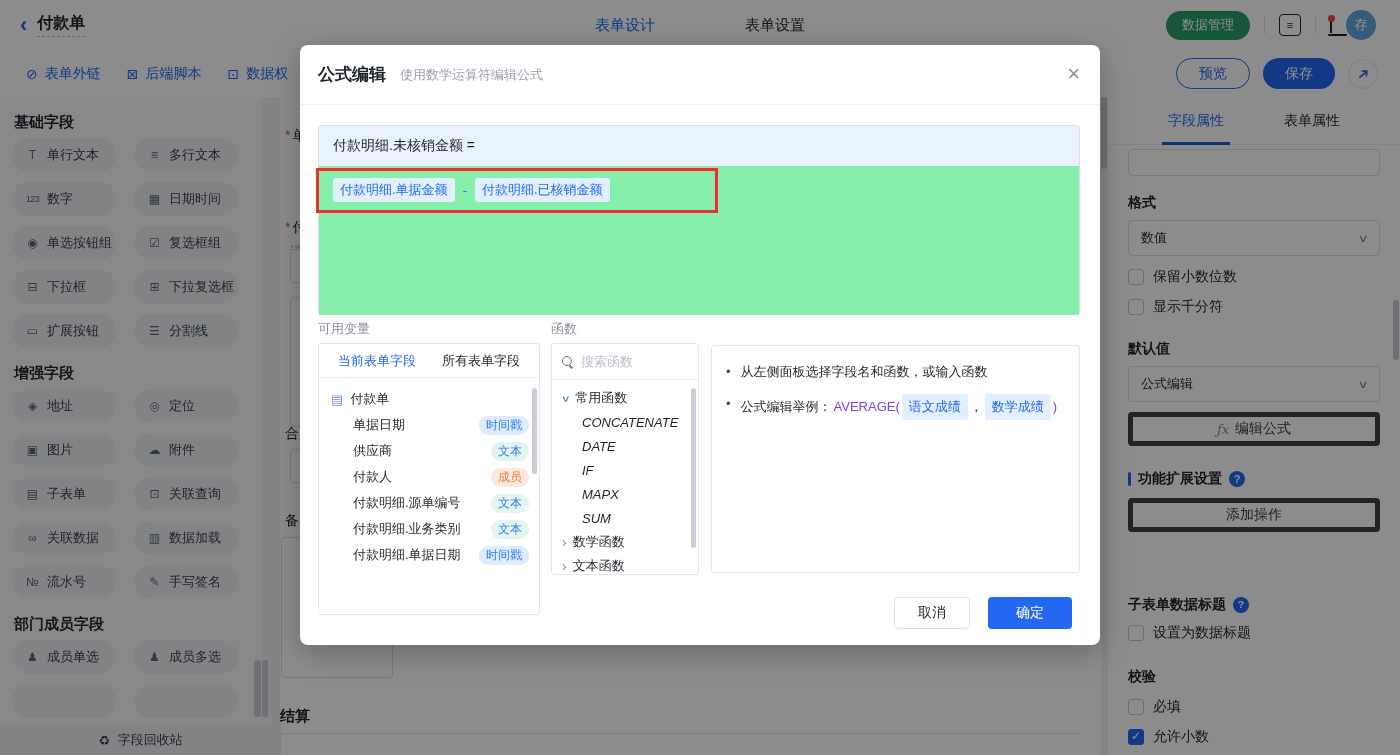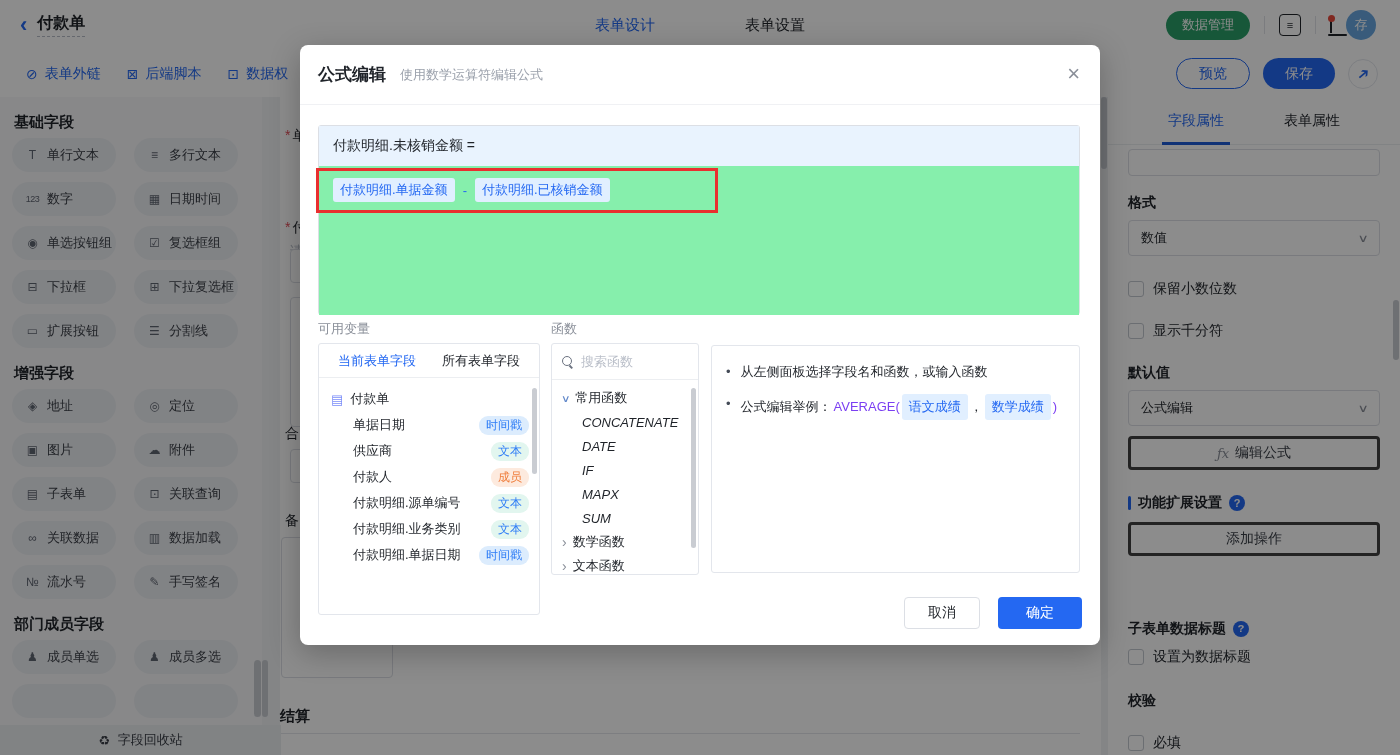--- a/index.html
+++ b/index.html
@@ -59,25 +59,25 @@
   .rpanel { position:absolute; left:1108px; top:97px; width:292px; height:658px; background:#fff; z-index:5; }
   .rp-tabs { display:flex; justify-content:space-around; padding:0 30px; height:48px; align-items:center; font-size:14px; border-bottom:1px solid #eceef1; }
   .rp-tab { position:relative; height:48px; display:flex; align-items:center; cursor:pointer; }
   .rp-tab.active { color:#2468f2; }
   .rp-tab.active:after { content:""; position:absolute; left:-6px; right:-6px; bottom:0; height:3px; background:#1e5cd7; }
   .rp-body { padding:4px 20px 0 20px; }
   .rp-input { width:252px; height:27px; border:1px solid #dcdfe5; border-radius:4px; background:#fff; }
   .rp-label { font-size:14px; font-weight:bold; margin:18px 0 8px 0; }
   .rp-select { width:252px; height:36px; border:1px solid #dcdfe5; border-radius:4px; display:flex; align-items:center; justify-content:space-between; padding:0 12px; font-size:13px; cursor:pointer; }
   .rp-select .chev { color:#8a8f99; font-size:11px; transform:scaleX(1.4); }
-  .cb-row { display:flex; align-items:center; gap:9px; margin-top:24px; font-size:14px; }
+  .cb-row { display:flex; align-items:center; gap:9px; margin-top:12px; font-size:14px; }
   .cb { width:16px; height:16px; border:1px solid #c4c8cf; border-radius:3px; background:#fff; flex:none; cursor:pointer; position:relative; }
   .cb.checked { background:#2468f2; border-color:#2468f2; }
   .cb.checked:after { content:"✓"; position:absolute; left:2px; top:-1px; color:#fff; font-size:12px; font-weight:bold; }
-  .rp-btn { width:252px; height:34px; border:3px solid #404040; border-radius:4px; background:#fff; font-size:14px; color:#3a3f47; cursor:pointer; display:flex; align-items:center; justify-content:center; gap:6px; }
+  .rp-btn { width:252px; height:34px; border:5px solid #404040; border-radius:4px; background:#fff; font-size:14px; color:#3a3f47; cursor:pointer; display:flex; align-items:center; justify-content:center; gap:6px; }
   .fx { font-style:italic; color:#8a8f99; font-family:"DejaVu Serif",serif; font-size:13px; }
   .rp-sec { display:flex; align-items:center; gap:7px; font-size:14px; font-weight:bold; margin:24px 0 10px 0; }
   .blue-bar { width:3px; height:14px; background:#2468f2; border-radius:2px; }
   .help { width:16px; height:16px; border-radius:50%; background:#2468f2; color:#fff; font-size:11px; display:inline-flex; align-items:center; justify-content:center; font-weight:bold; cursor:pointer; }
   .rp-scroll { position:absolute; right:1px; top:203px; width:6px; height:60px; background:#c9ccd2; border-radius:3px; }
 
   
   .overlay { position:absolute; left:0; top:0; width:1400px; height:755px; background:rgba(0,0,0,0.45); z-index:40; }
   .modal { position:absolute; left:300px; top:45px; width:800px; height:600px; background:#fff; border-radius:8px; box-shadow:0 8px 30px rgba(0,0,0,0.25); z-index:50; }
   .m-header { height:60px; display:flex; align-items:center; padding:0 18px; border-bottom:1px solid #f0f1f4; }
@@ -117,21 +117,21 @@
   .f-group { display:flex; align-items:center; gap:6px; height:24px; font-size:13px; cursor:pointer; }
   .chev-d { color:#5f86c9; font-size:10px; transform:scaleX(1.3); }
   .chev-r { color:#8a8f99; font-size:14px; }
   .f-item { height:24px; display:flex; align-items:center; padding-left:20px; font-size:13px; cursor:pointer; font-family:"Liberation Sans",sans-serif;font-style:italic; }
   .fn-scroll { position:absolute; right:2px; top:44px; width:5px; height:160px; background:#c9ccd2; border-radius:3px; }
   .tips-box { position:absolute; left:411px; top:300px; width:369px; height:228px; border:1px solid #e3e6ec; border-radius:3px; background:#fff; padding:16px 14px; }
   .tip-line { display:flex; align-items:flex-start; gap:10px; font-size:13px; margin-bottom:12px; line-height:20px; }
   .bullet { color:#444b57; font-size:13px; line-height:20px; }
   .tip2 { display:flex; align-items:center; flex-wrap:wrap; gap:2px; }
   .purple { color:#7b3ff2; }
-  .m-footer { position:absolute; right:18px; bottom:16px; display:flex; gap:18px; }
+  .m-footer { position:absolute; right:28px; bottom:16px; display:flex; gap:18px; }
   .btn-cancel { width:76px; height:32px; background:#fff; border:1px solid #dcdfe5; border-radius:4px; font-size:14px; cursor:pointer; color:#1f2329; }
   .btn-ok { width:84px; height:32px; background:#2468f2; border:none; border-radius:4px; font-size:14px; color:#fff; cursor:pointer; }
 </style>
 </head>
 <body>
 
 <div id="app">
 
   <div class="topbar">
     <span class="back-ico">‹</span>

